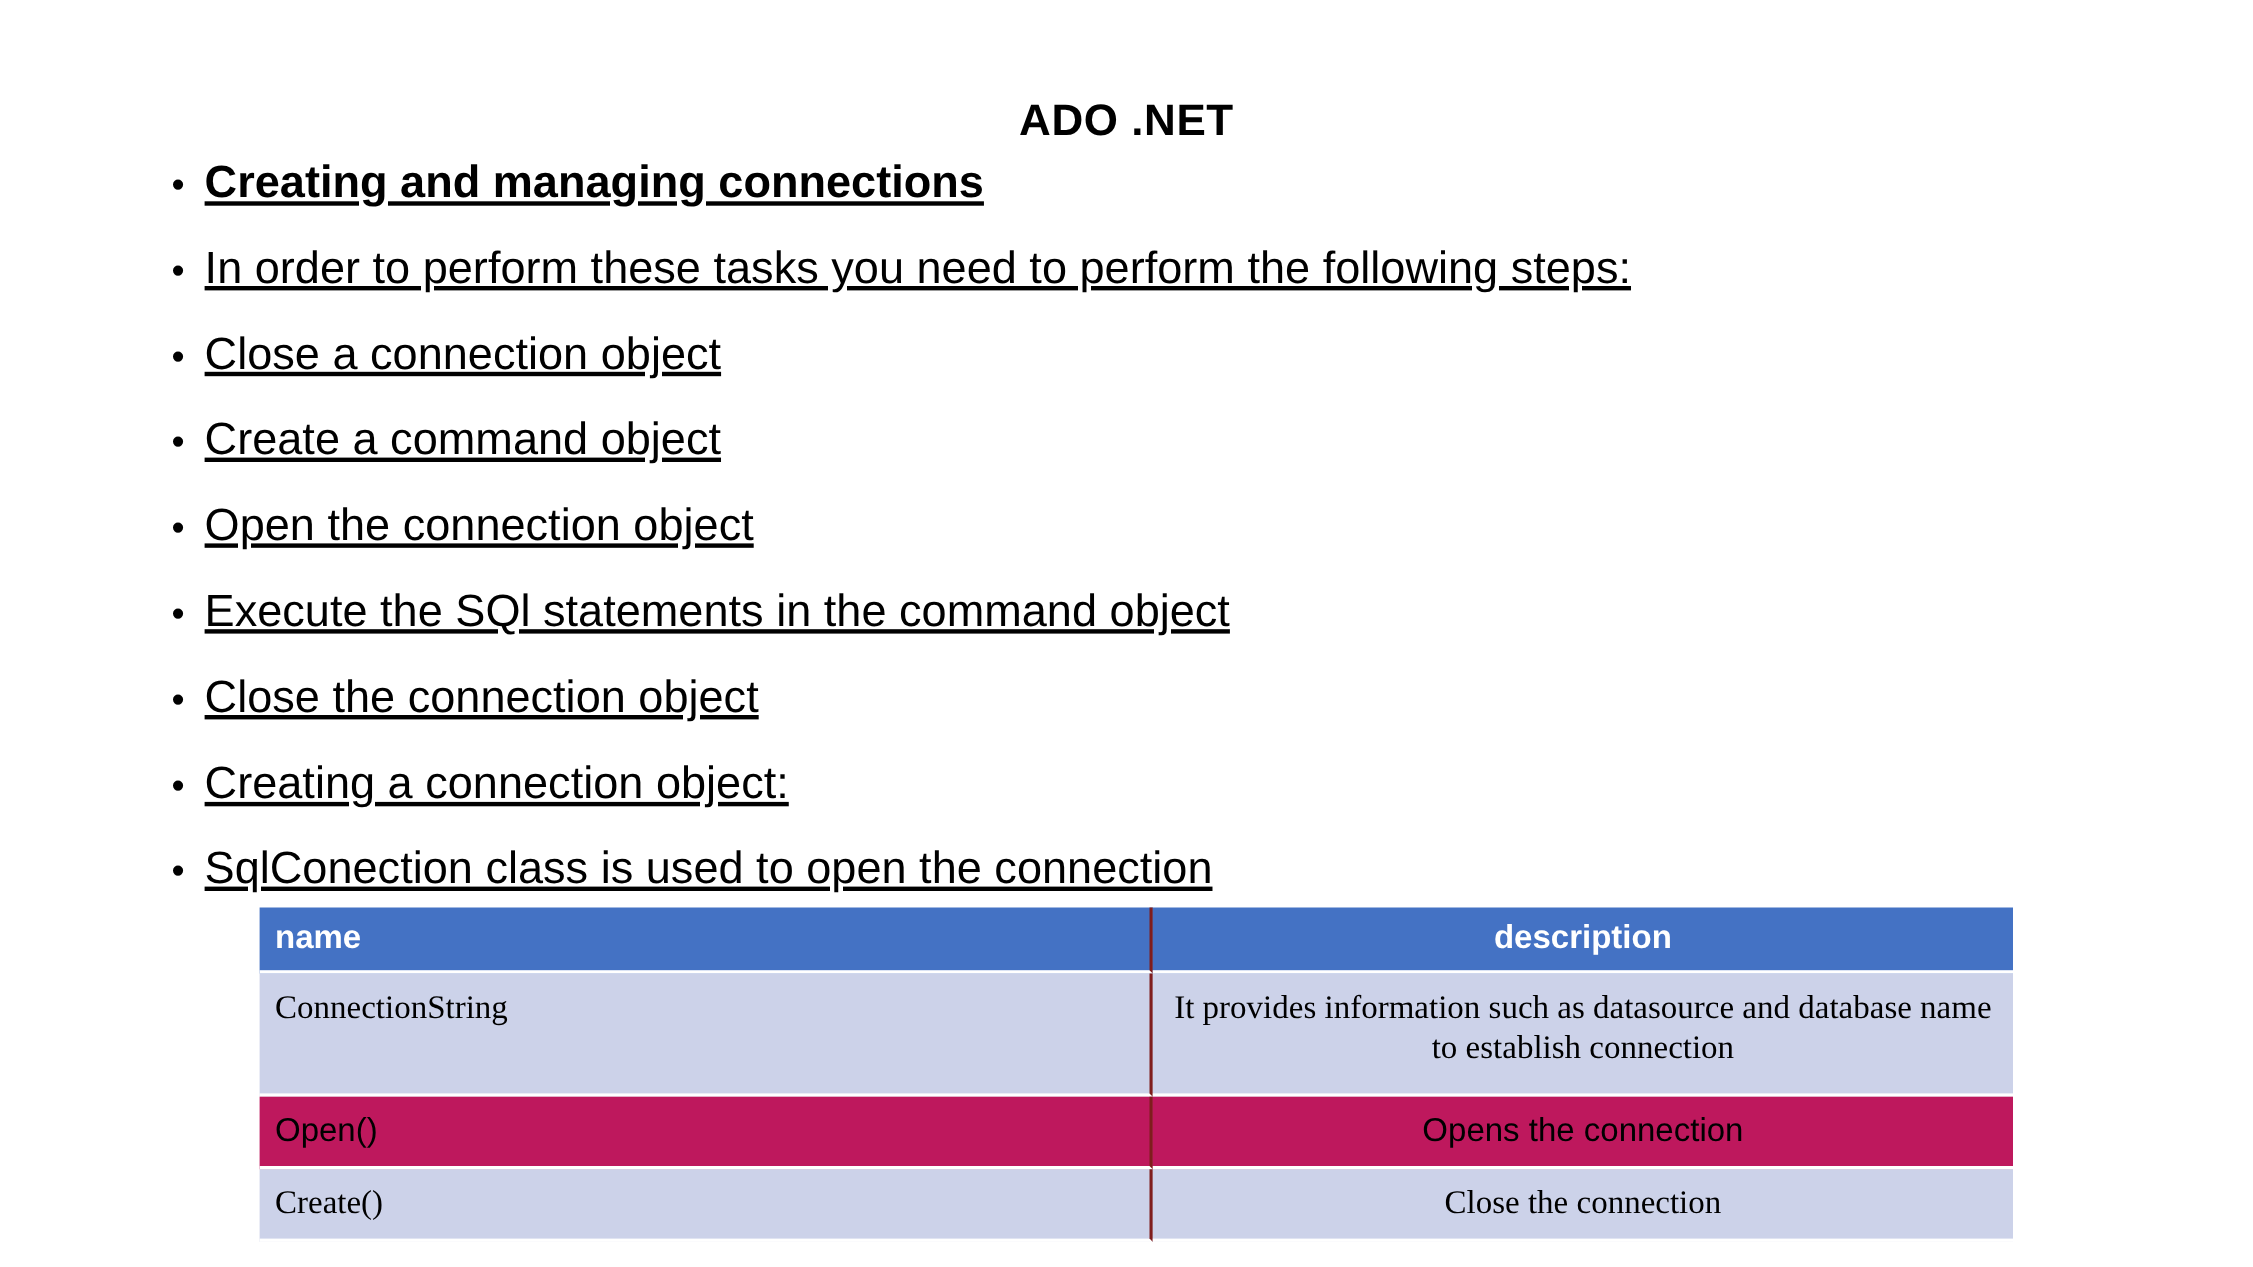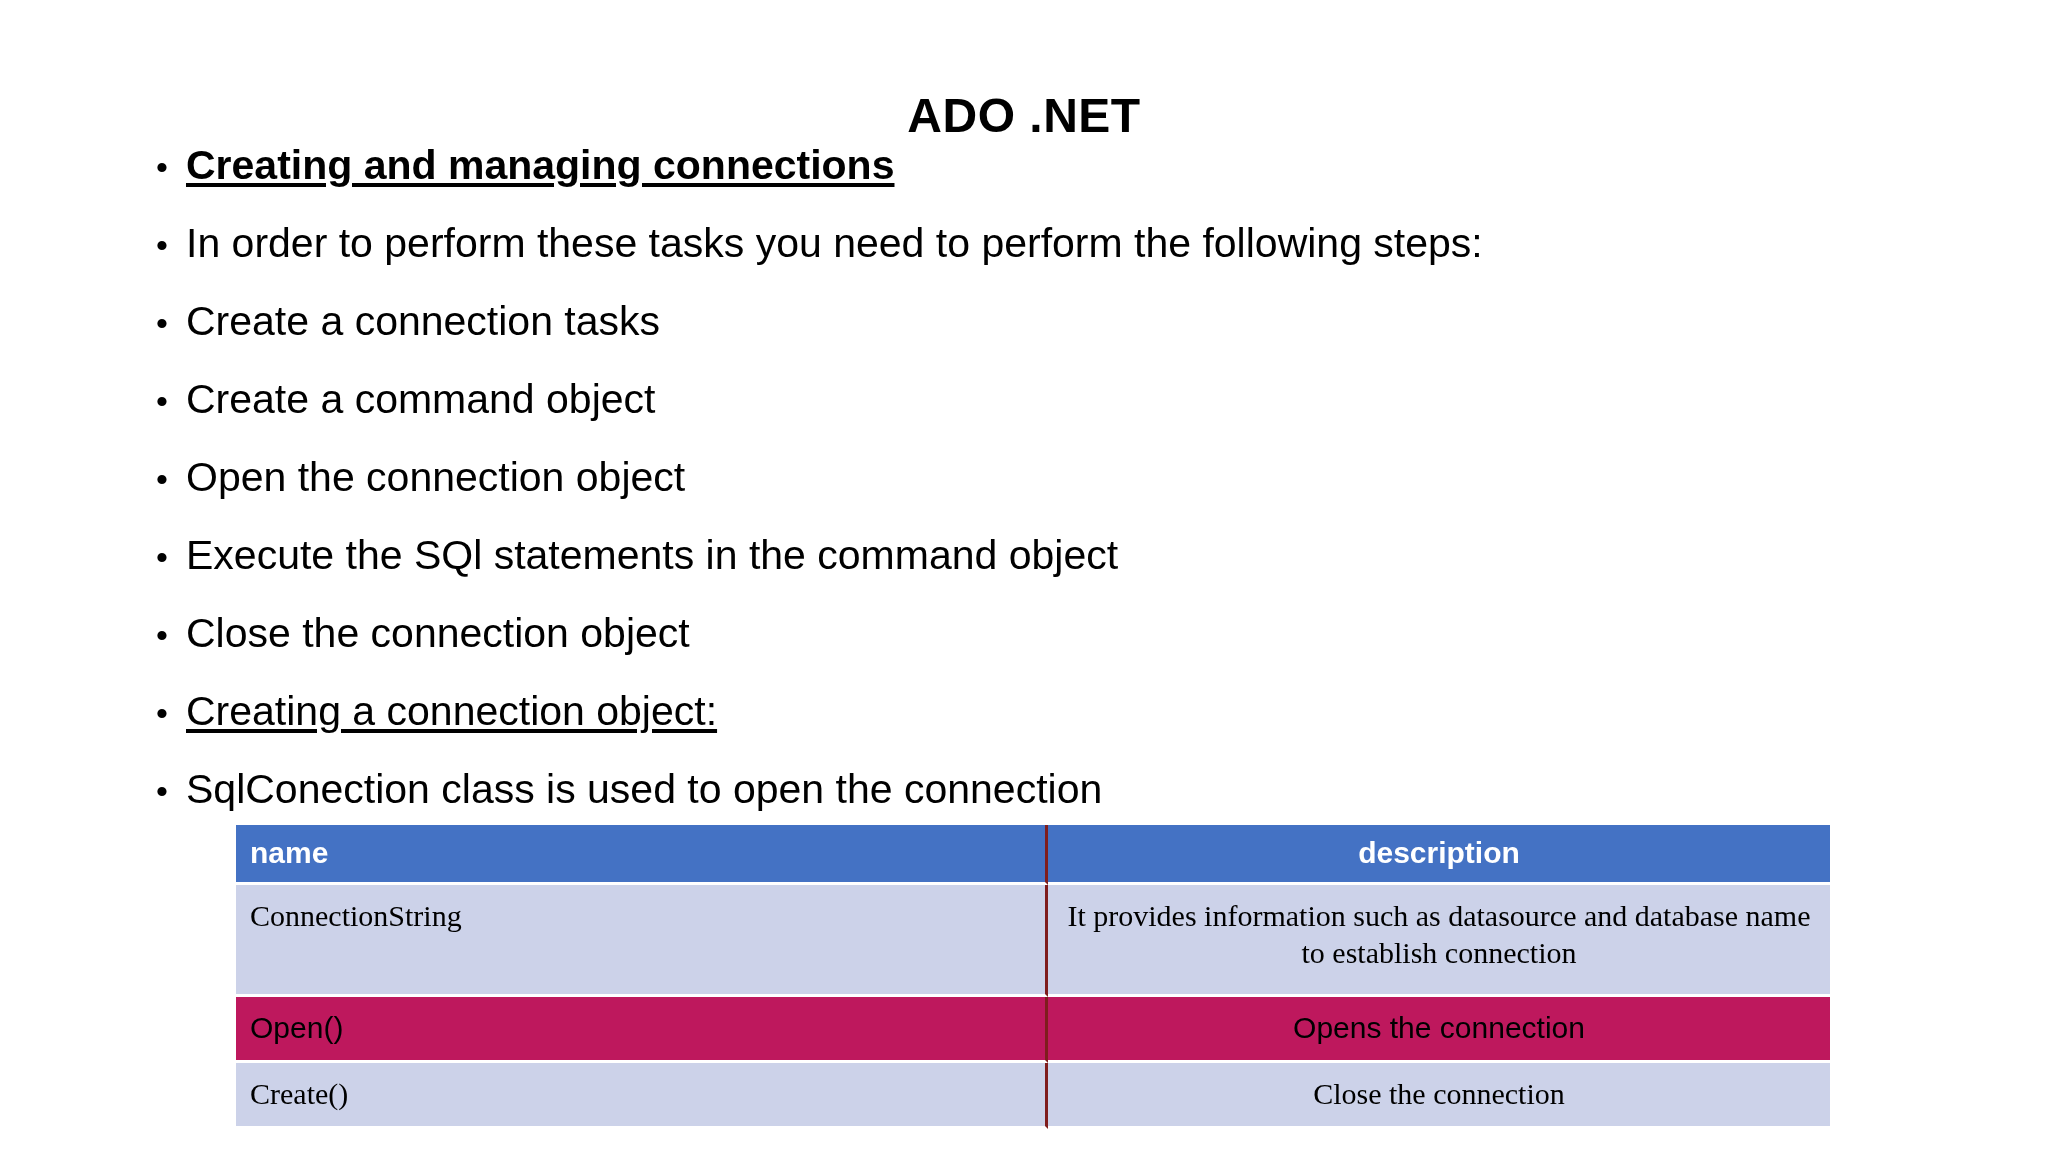--- a/index.html
+++ b/index.html
@@ -15,21 +15,21 @@
     width: 2048px;
     height: 1152px;
     background: #ffffff;
   }
   .slide-title {
     position: absolute;
     top: 88px;
     left: 0;
     width: 2048px;
     text-align: center;
-    font-size: 48px;
+    font-size: 40px;
     font-weight: bold;
     color: #000000;
     letter-spacing: 0.5px;
   }
   .bullets {
     position: absolute;
     top: 143px;
     left: 150px;
     width: 1760px;
     list-style: none;
@@ -46,20 +46,21 @@
     line-height: 1;
     color: #000000;
     text-align: left;
     padding-left: 6px;
   }
   .bullet-text {
     font-size: 41px;
     color: #000000;
     line-height: 1.1;
     white-space: nowrap;
+    text-decoration: underline;
   }
   .bullet-text.bold-underline {
     font-weight: bold;
     text-decoration: underline;
     text-underline-offset: 4px;
   }
   .bullet-text.underline {
     text-decoration: underline;
     text-underline-offset: 4px;
   }
@@ -112,21 +113,21 @@
       <span class="bullet-text bold-underline">Creating and managing connections</span>
     </div>
 
     <div class="bullet-row">
       <span class="bullet-dot">•</span>
       <span class="bullet-text">In order to perform these tasks you need to perform the following steps:</span>
     </div>
 
     <div class="bullet-row">
       <span class="bullet-dot">•</span>
-      <span class="bullet-text">Create a connection tasks</span>
+      <span class="bullet-text">Close a connection object</span>
     </div>
 
     <div class="bullet-row">
       <span class="bullet-dot">•</span>
       <span class="bullet-text">Create a command object</span>
     </div>
 
     <div class="bullet-row">
       <span class="bullet-dot">•</span>
       <span class="bullet-text">Open the connection object</span>

